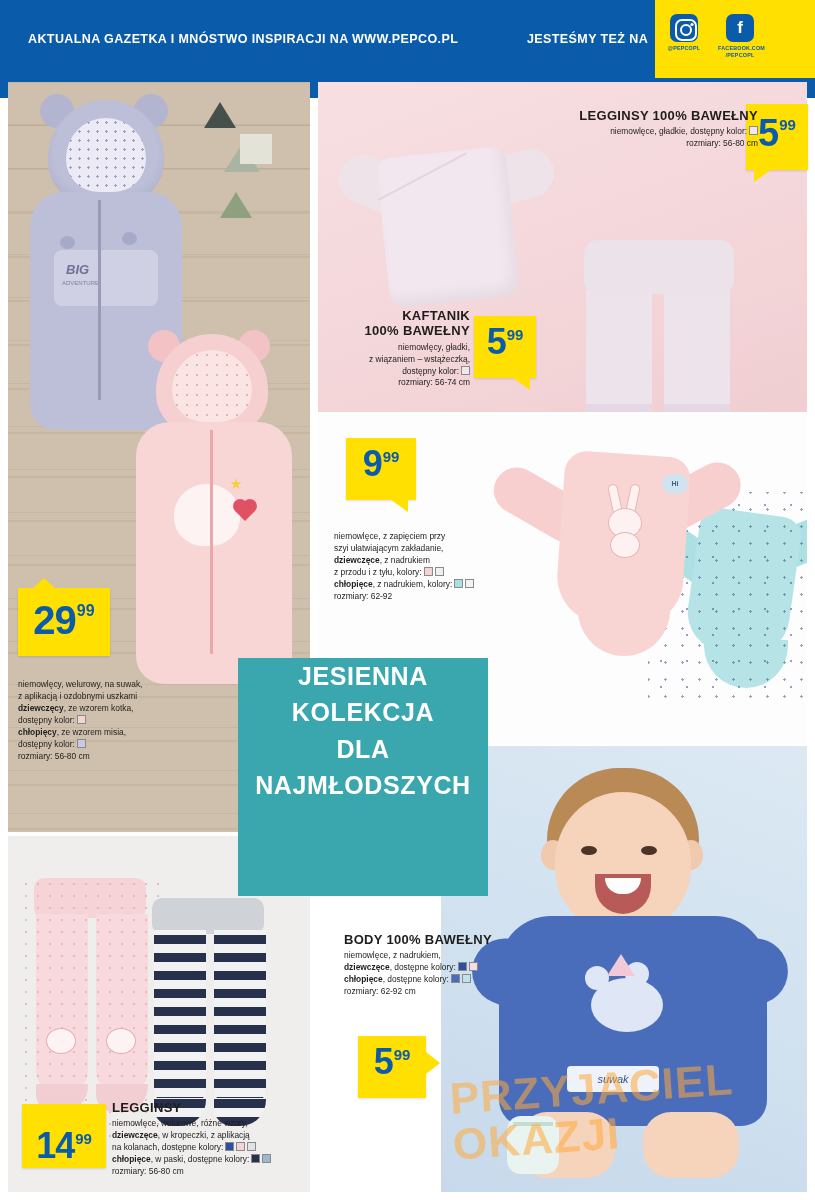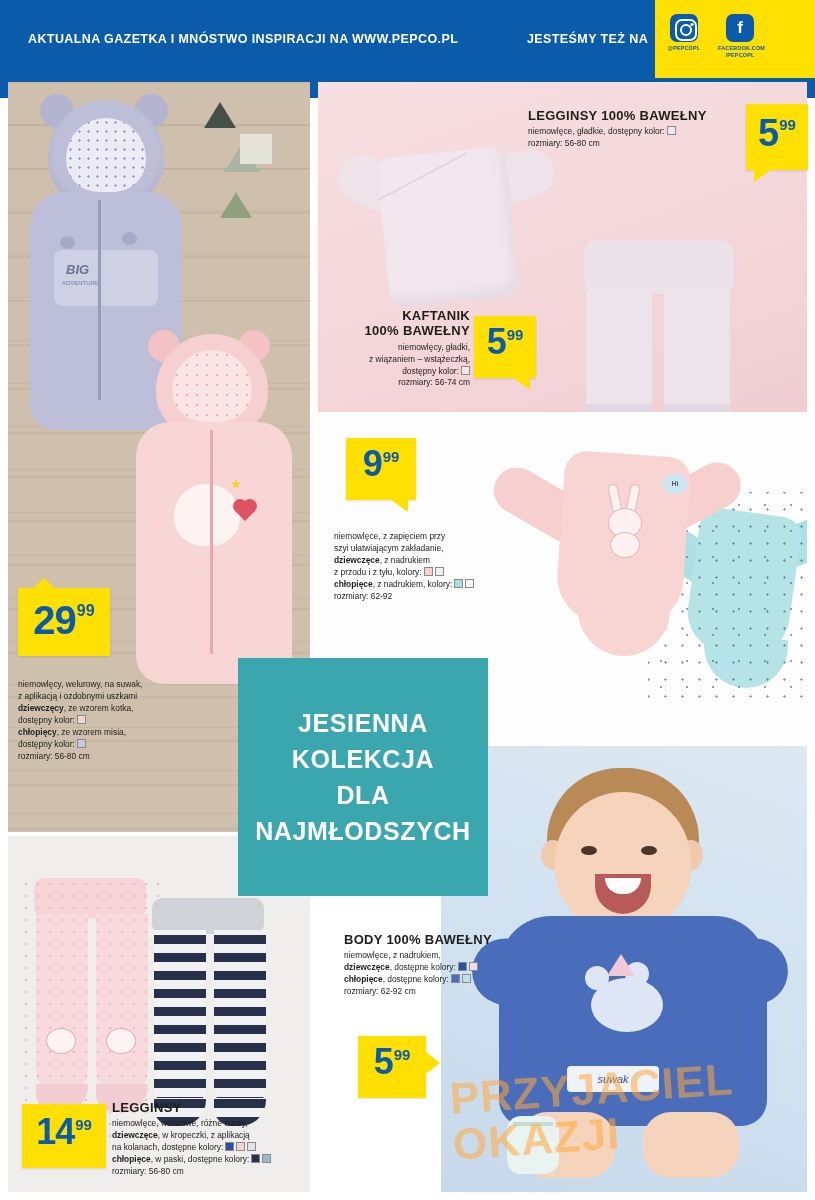--- a/index.html
+++ b/index.html
@@ -388,50 +388,50 @@
   #tag-body1{left:346px;top:438px;width:70px;height:62px;padding-top:8px;}
   #tag-body1 .num{font-size:36px;}
   #tag-body1 .cents{font-size:15px;}
   #tag-body1 .tail{right:8px;bottom:-12px;border-left:18px solid transparent;border-right:0 solid transparent;border-top:13px solid #ffe000;}
 
   #tag-body2{left:358px;top:1036px;width:68px;height:62px;padding-top:8px;}
   #tag-body2 .num{font-size:36px;}
   #tag-body2 .cents{font-size:15px;}
   #tag-body2 .tail{right:8px;top:16px;border-top:11px solid transparent;border-bottom:11px solid transparent;border-left:14px solid #ffe000;right:-14px;}
 
-  #tag-legginsy-bl{left:22px;top:1104px;width:84px;height:64px;padding-top:10px;}
+  #tag-legginsy-bl{left:22px;top:1104px;width:84px;height:64px;padding-top:24px;}
   #tag-legginsy-bl .num{font-size:36px;}
   #tag-legginsy-bl .cents{font-size:15px;}
 
   
   .block{position:absolute;color:#1d1d1b;}
   .block .title{
     font-weight:bold;font-size:13px;line-height:1.18;letter-spacing:.3px;
   }
   .block .desc{
     font-size:8.4px;line-height:1.42;margin-top:3px;
   }
   .block .desc b{font-weight:bold;}
   .swatch{
     display:inline-block;width:9px;height:9px;border:1px solid #8a8a8a;
     vertical-align:-1px;margin-left:2px;
   }
 
   #txt-pajac{left:18px;top:676px;width:190px;}
-  #txt-legginsy-tr{left:528px;top:108px;width:230px;}
+  #txt-legginsy-tr{left:528px;top:108px;width:230px;text-align:right;}
   #txt-kaftanik{left:330px;top:308px;width:140px;text-align:right;}
   #txt-body1{left:334px;top:528px;width:172px;}
   #txt-body2{left:344px;top:932px;width:200px;}
   #txt-legginsy-bl{left:112px;top:1100px;width:196px;}
 
   
   #promo{
     position:absolute;left:238px;top:658px;width:250px;height:238px;
     background:#3aa6ad;color:#ffffff;
-    display:flex;align-items:center;justify-content:center;
+    display:flex;justify-content:center;
   }
   #promo .lines{
     font-size:25px;font-weight:bold;line-height:1.45;text-align:center;
     letter-spacing:.6px;
   }
 
   
   #watermark{
     position:absolute;left:452px;top:1064px;width:340px;height:120px;
     color:rgba(255,170,60,.55);font-size:44px;font-weight:bold;

